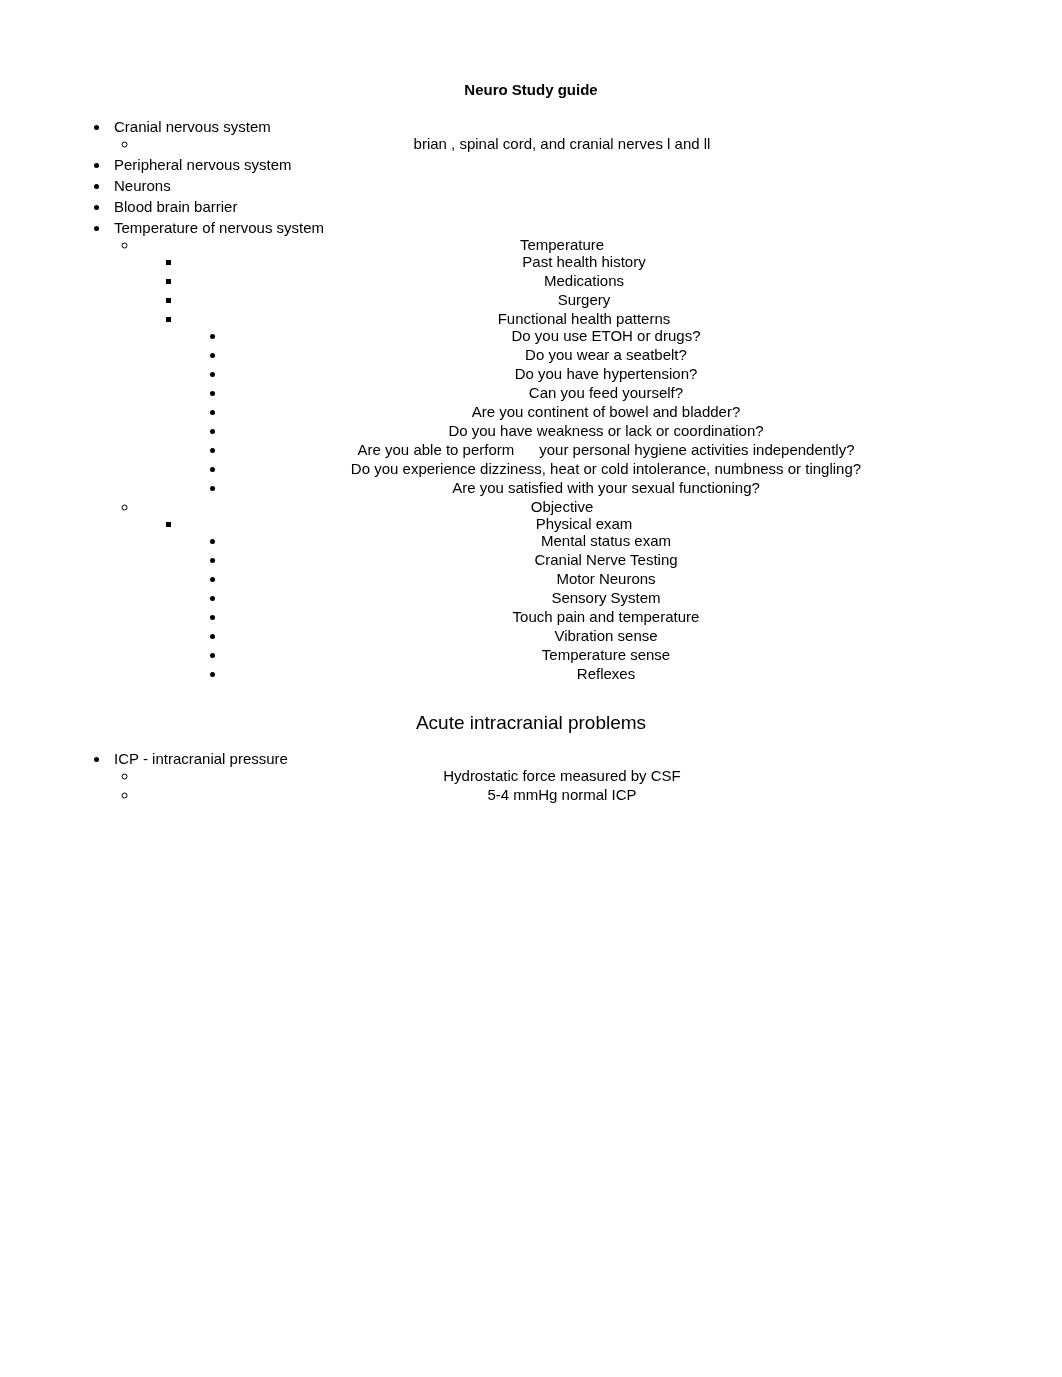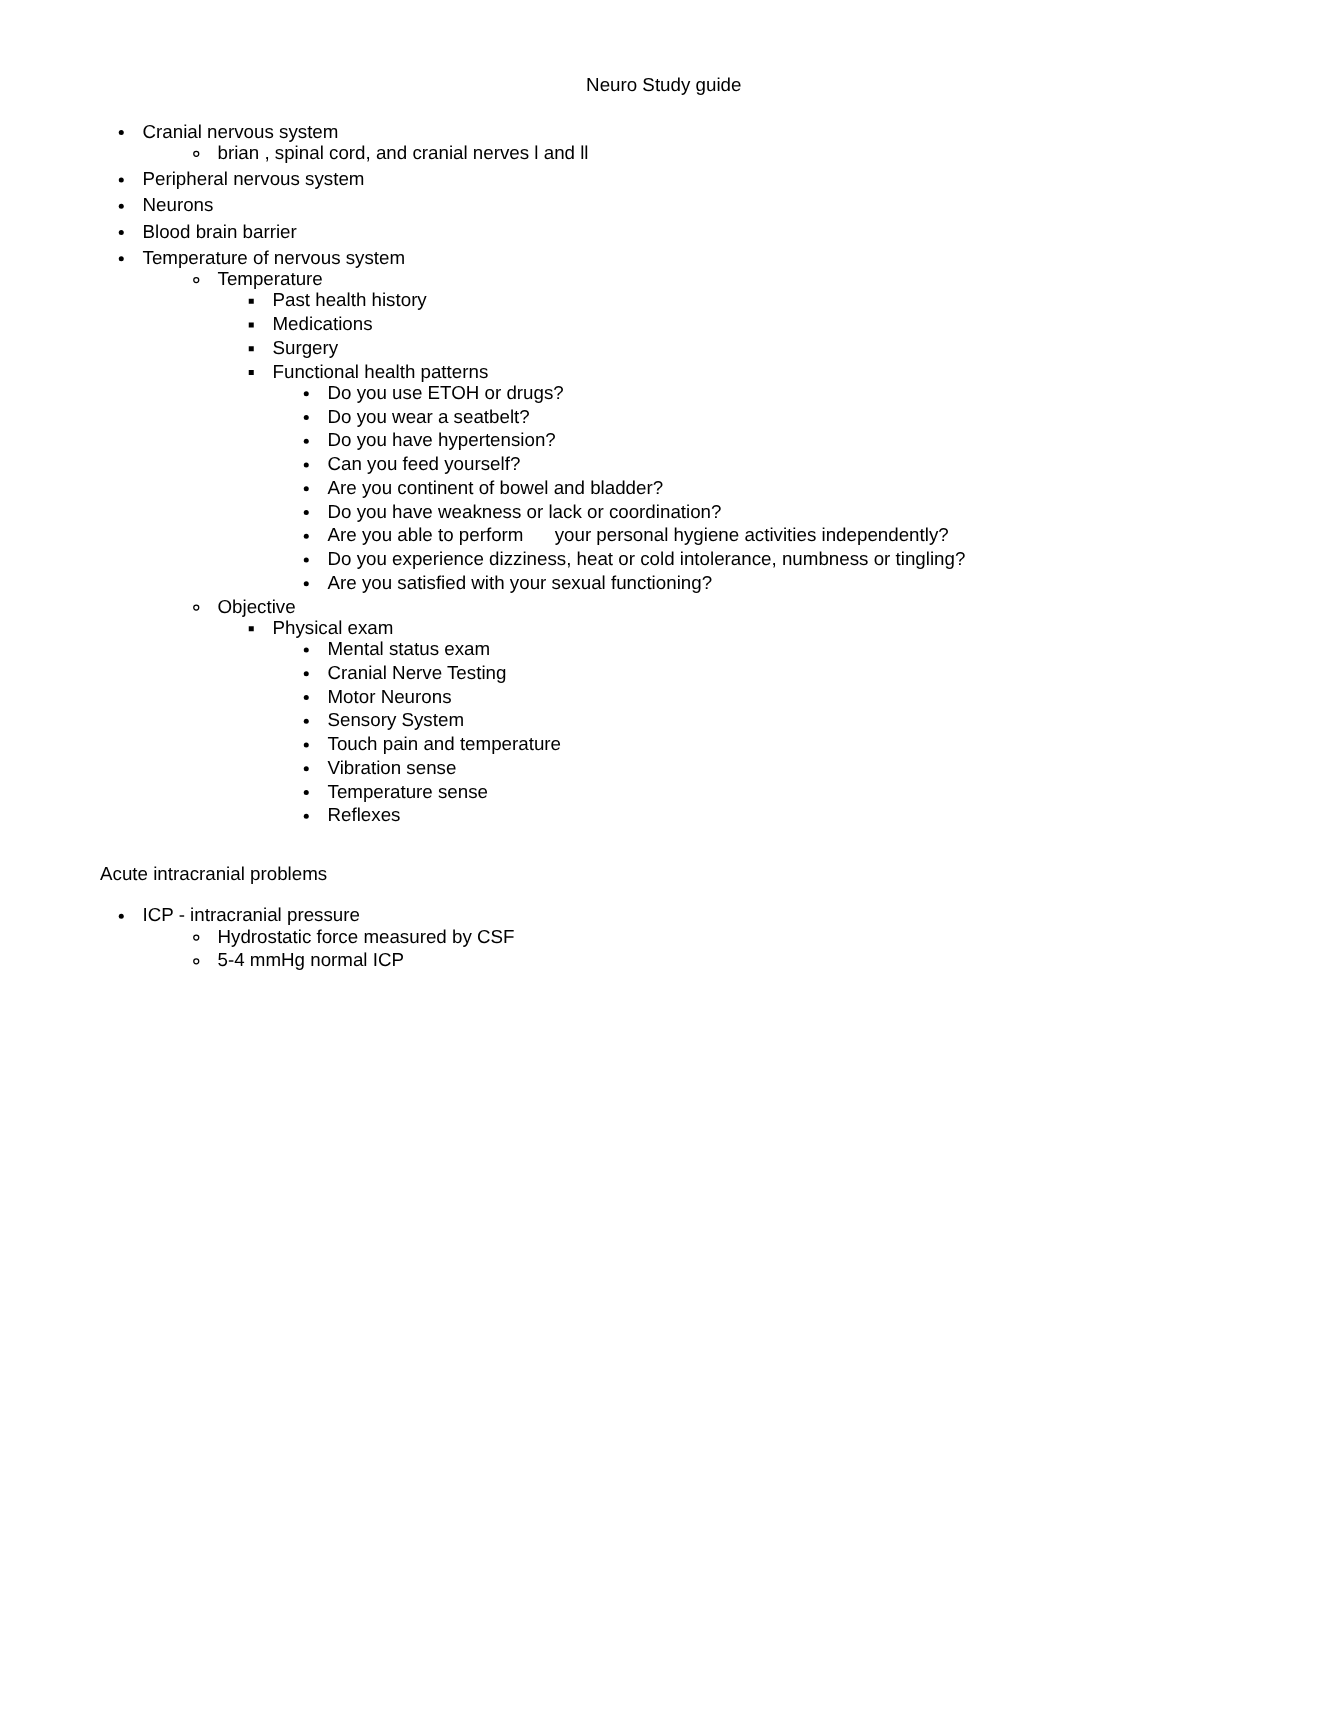--- a/index.html
+++ b/index.html
@@ -15,45 +15,48 @@
       color: #000000;
       width: 1062px;
       min-height: 1377px;
       padding: 60px 80px;
     }
 
     .page-title {
       text-align: center;
       font-size: 15px;
       margin-bottom: 20px;
-      font-weight: normal;
+      font-weight: bold;
+      margin-top: 21px;
     }
 
     .section-title {
-      font-size: 15px;
+      text-align: center;
+      font-size: 19px;
       margin-top: 30px;
       margin-bottom: 16px;
       font-weight: normal;
     }
 
     ul.level1 {
       list-style-type: disc;
       margin-left: 30px;
       margin-bottom: 4px;
     }
 
     ul.level1 > li {
       margin-bottom: 4px;
       padding-left: 4px;
     }
 
     ul.level2 {
       list-style-type: circle;
-      margin-left: 56px;
+      margin-left: 24px;
       margin-bottom: 2px;
+      text-align: center;
     }
 
     ul.level2 > li {
       margin-bottom: 2px;
       padding-left: 4px;
     }
 
     ul.level3 {
       list-style-type: square;
       margin-left: 40px;

